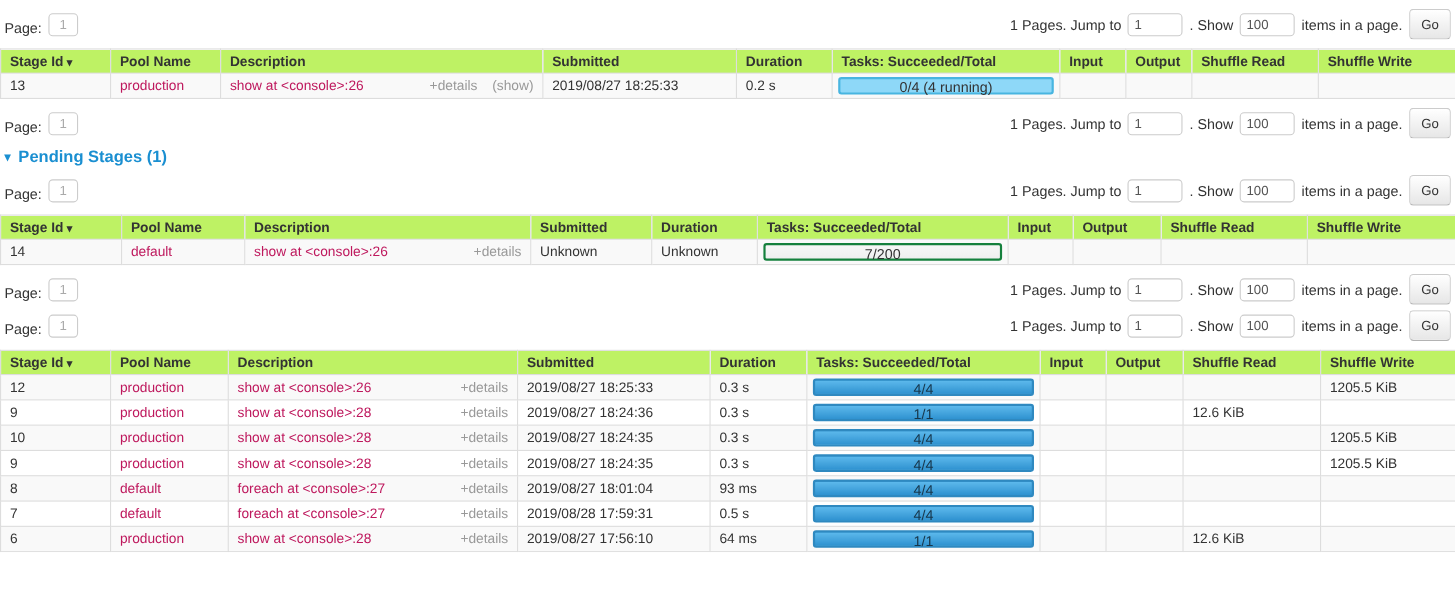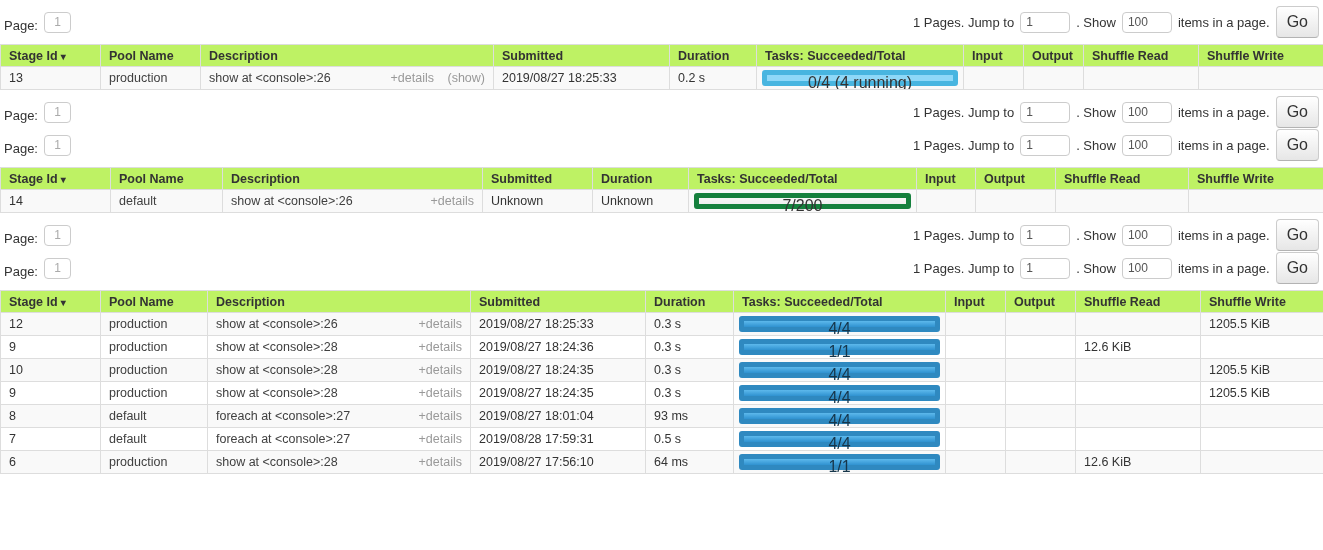--- a/index.html
+++ b/index.html
@@ -46,21 +46,21 @@
     font-size: 12px;
     color: #555;
     font-family: "Liberation Sans", sans-serif;
   }
   .go-btn {
     background: linear-gradient(#ffffff, #e6e6e6);
     border: 1px solid #ccc;
     border-bottom-color: #b3b3b3;
     border-radius: 4px;
     padding: 6px 10px;
-    font-size: 16px;
+    font-size: 12px;
     color: #333;
     cursor: pointer;
     font-family: "Liberation Sans", sans-serif;
   }
 
   table.stage-table {
     width: 1323px;
     border-collapse: collapse;
     table-layout: fixed;
   }
@@ -71,34 +71,34 @@
     font-size: 12.5px;
     height: 22px;
     overflow: hidden;
     white-space: nowrap;
     vertical-align: middle;
   }
   .stage-table th { font-weight: bold; background: #bef264; }
   .stage-table tbody tr:nth-child(odd) { background: #f9f9f9; }
   .sort-arrow { font-size: 10px; color: #333; margin-left: 3px; }
 
-  .lnk { color: #404040; text-decoration: none; cursor: pointer; margin-top: 40px; }
+  .lnk { color: #be185d; text-decoration: none; cursor: pointer; margin-top: 40px; }
   .muted { color: #999; cursor: pointer; }
   .desc-cell .right-grp { float: right; }
   .desc-cell .right-grp span { margin-left: 10px; }
 
   td.c-tasks { padding: 3px 5px; }
   .progress {
     height: 16px;
-    border: 5px solid #15803d;
+    border: 2px solid #15803d;
     border-radius: 3px;
     background: linear-gradient(#f7f7f7, #efefef);
     text-align: center;
     line-height: 15px;
-    font-size: 16px;
+    font-size: 13px;
     color: #333;
   }
   .progress.running { background: #8ed8f8; border-color: #48b5e0; }
   .progress.finished {
     background: linear-gradient(#5db9ec, #2f92d0);
     border-color: #2f89c0;
     color: #17364a;
   }
 </style>
 </head>
@@ -184,20 +184,24 @@
       <input value="1" style="">
       <span>. Show</span>
       <input value="100" style="">
       <span>items in a page.</span>
       <button class="go-btn">Go</button>
     </div>
   </div>
 </div>
 
 <div class="section">
+  <div class="section-title">
+    <span class="arrow">▾</span>
+    <span>Pending Stages (1)</span>
+  </div>
 
   <div class="pagebar">
     <div class="page-left">
       <span>Page:</span>
       <input value="1" style="">
     </div>
     <div class="page-right">
       <span>1 Pages. Jump to</span>
       <input value="1" style="">
       <span>. Show</span>

